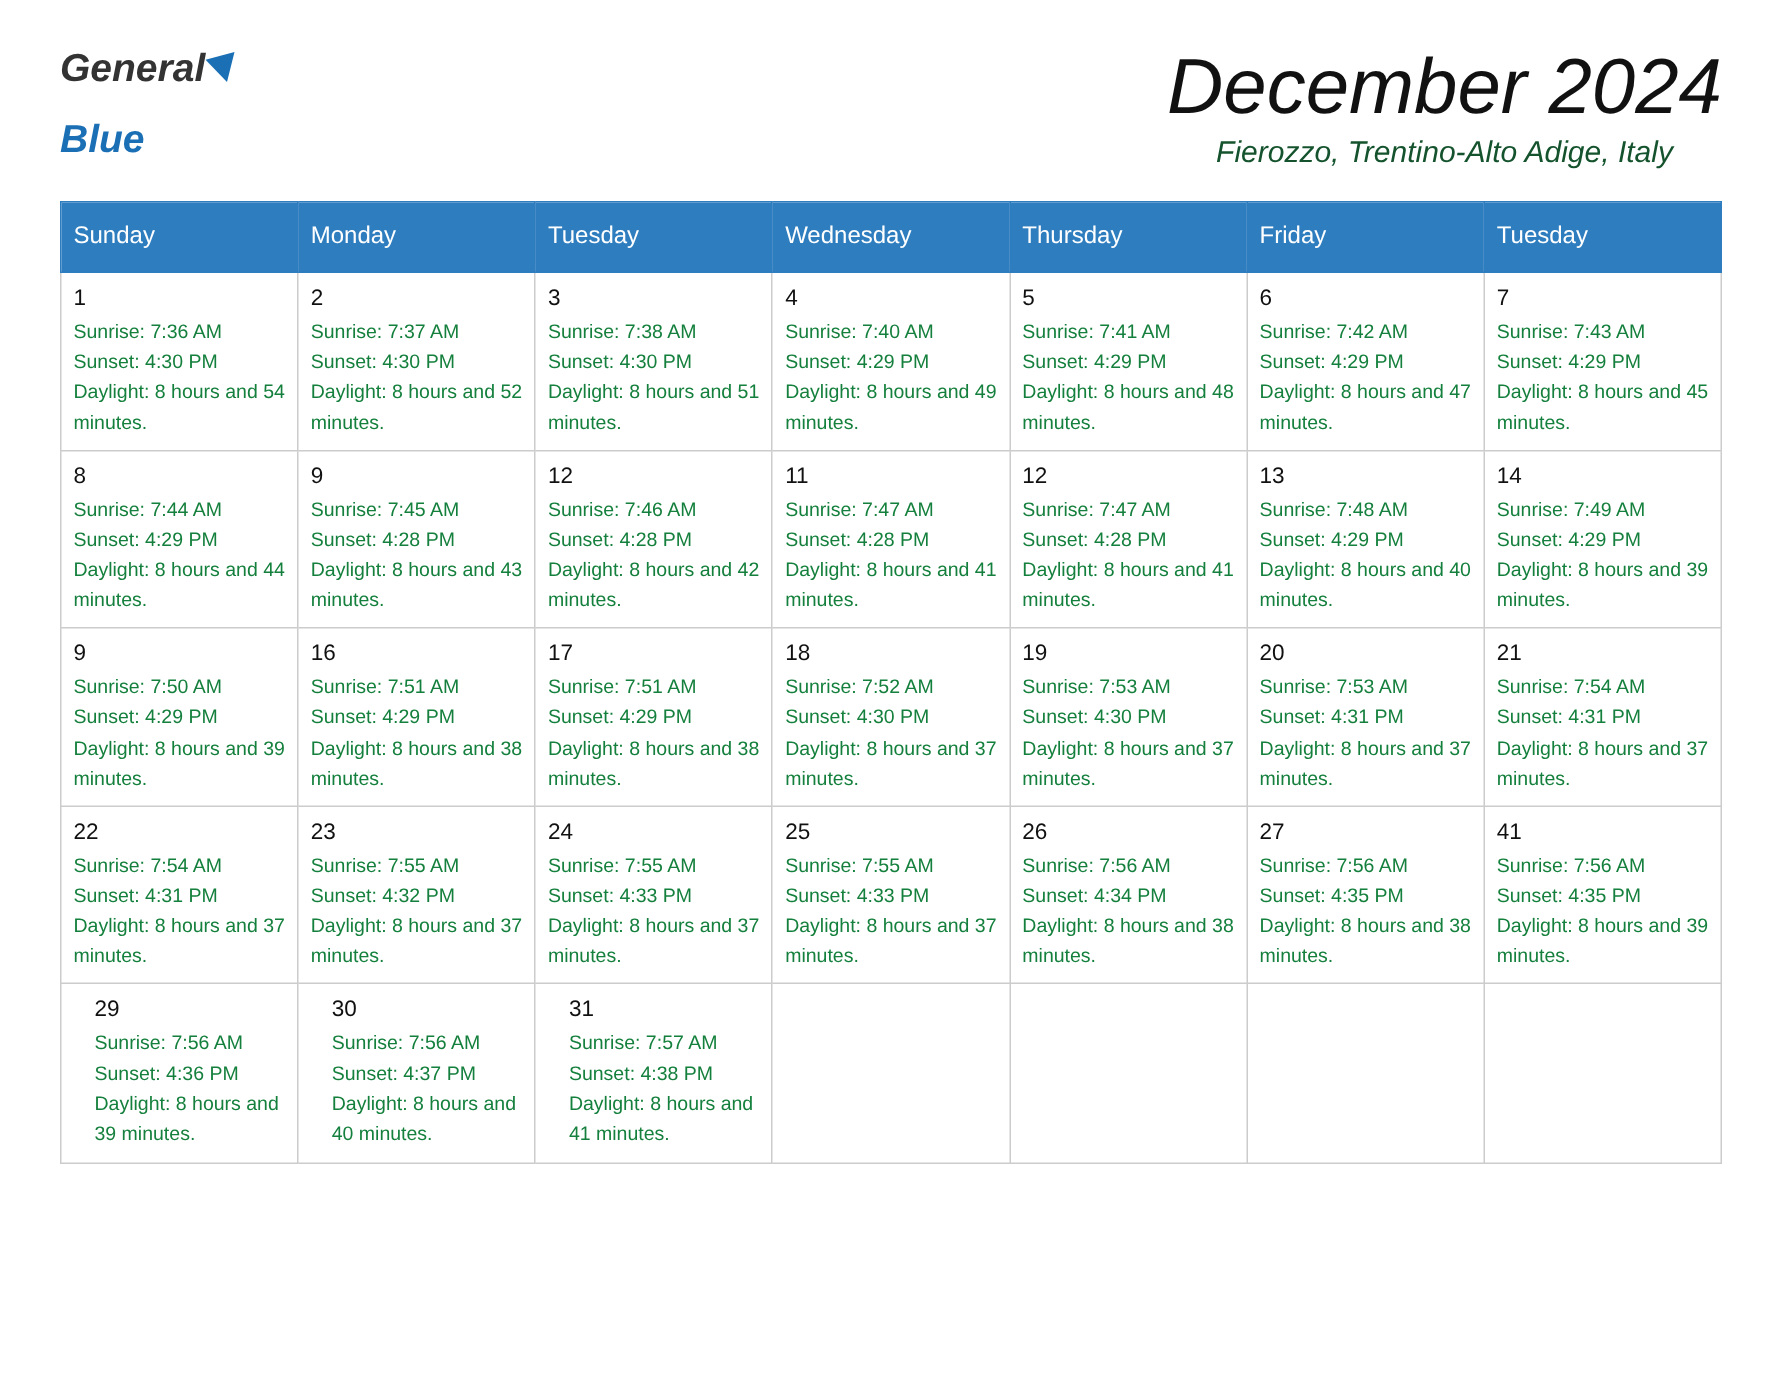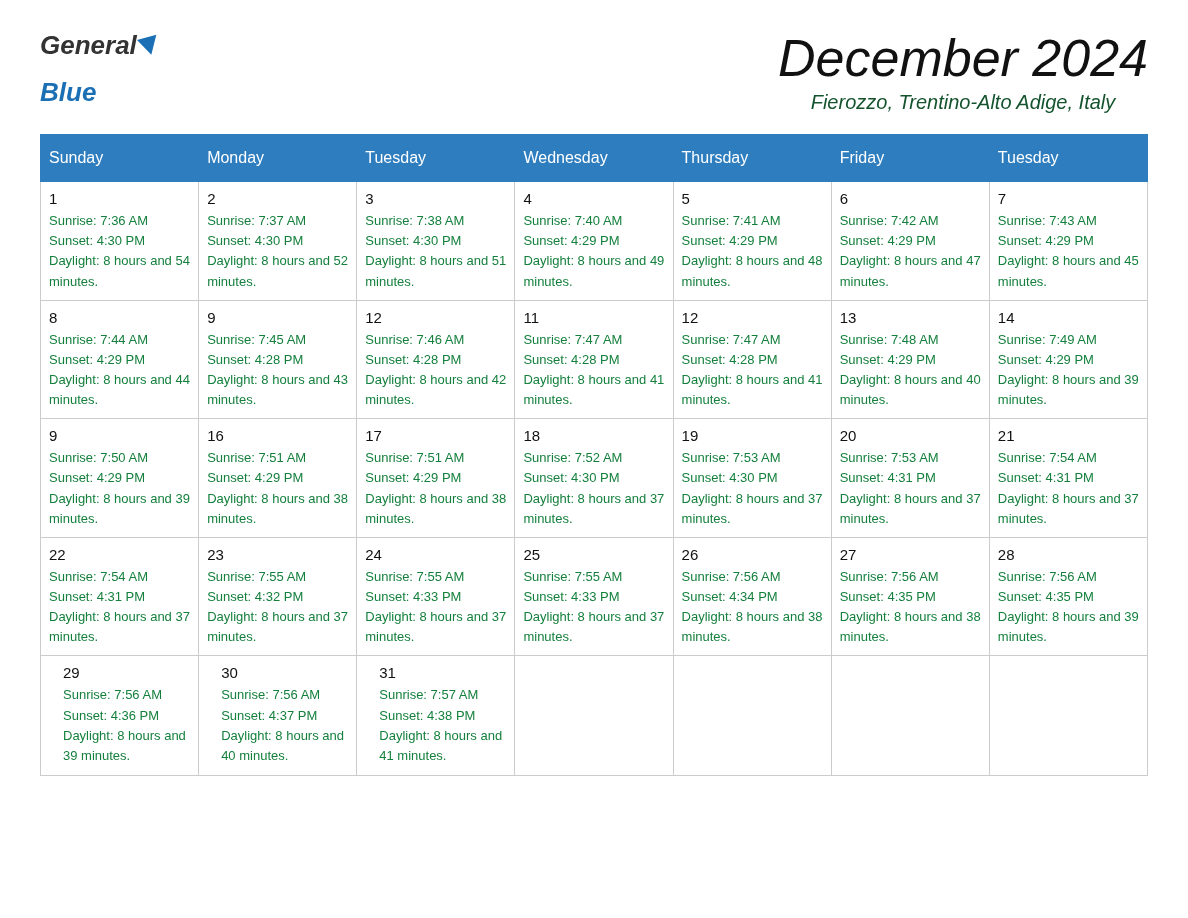--- a/index.html
+++ b/index.html
@@ -242,21 +242,21 @@
       </td>
         <td>
         <span class="day-number">26</span>
         <span class="day-info">Sunrise: 7:56 AM<br>Sunset: 4:34 PM<br>Daylight: 8 hours and 38 minutes.</span>
       </td>
         <td>
         <span class="day-number">27</span>
         <span class="day-info">Sunrise: 7:56 AM<br>Sunset: 4:35 PM<br>Daylight: 8 hours and 38 minutes.</span>
       </td>
         <td>
-        <span class="day-number">28</span>
+        <span class="day-number">41</span>
         <span class="day-info">Sunrise: 7:56 AM<br>Sunset: 4:35 PM<br>Daylight: 8 hours and 39 minutes.</span>
       </td>
       </tr>
       <tr>
         <td>
         <span class="day-number">29</span>
         <span class="day-info">Sunrise: 7:56 AM<br>Sunset: 4:36 PM<br>Daylight: 8 hours and 39 minutes.</span>
       </td>
         <td>
         <span class="day-number">30</span>

